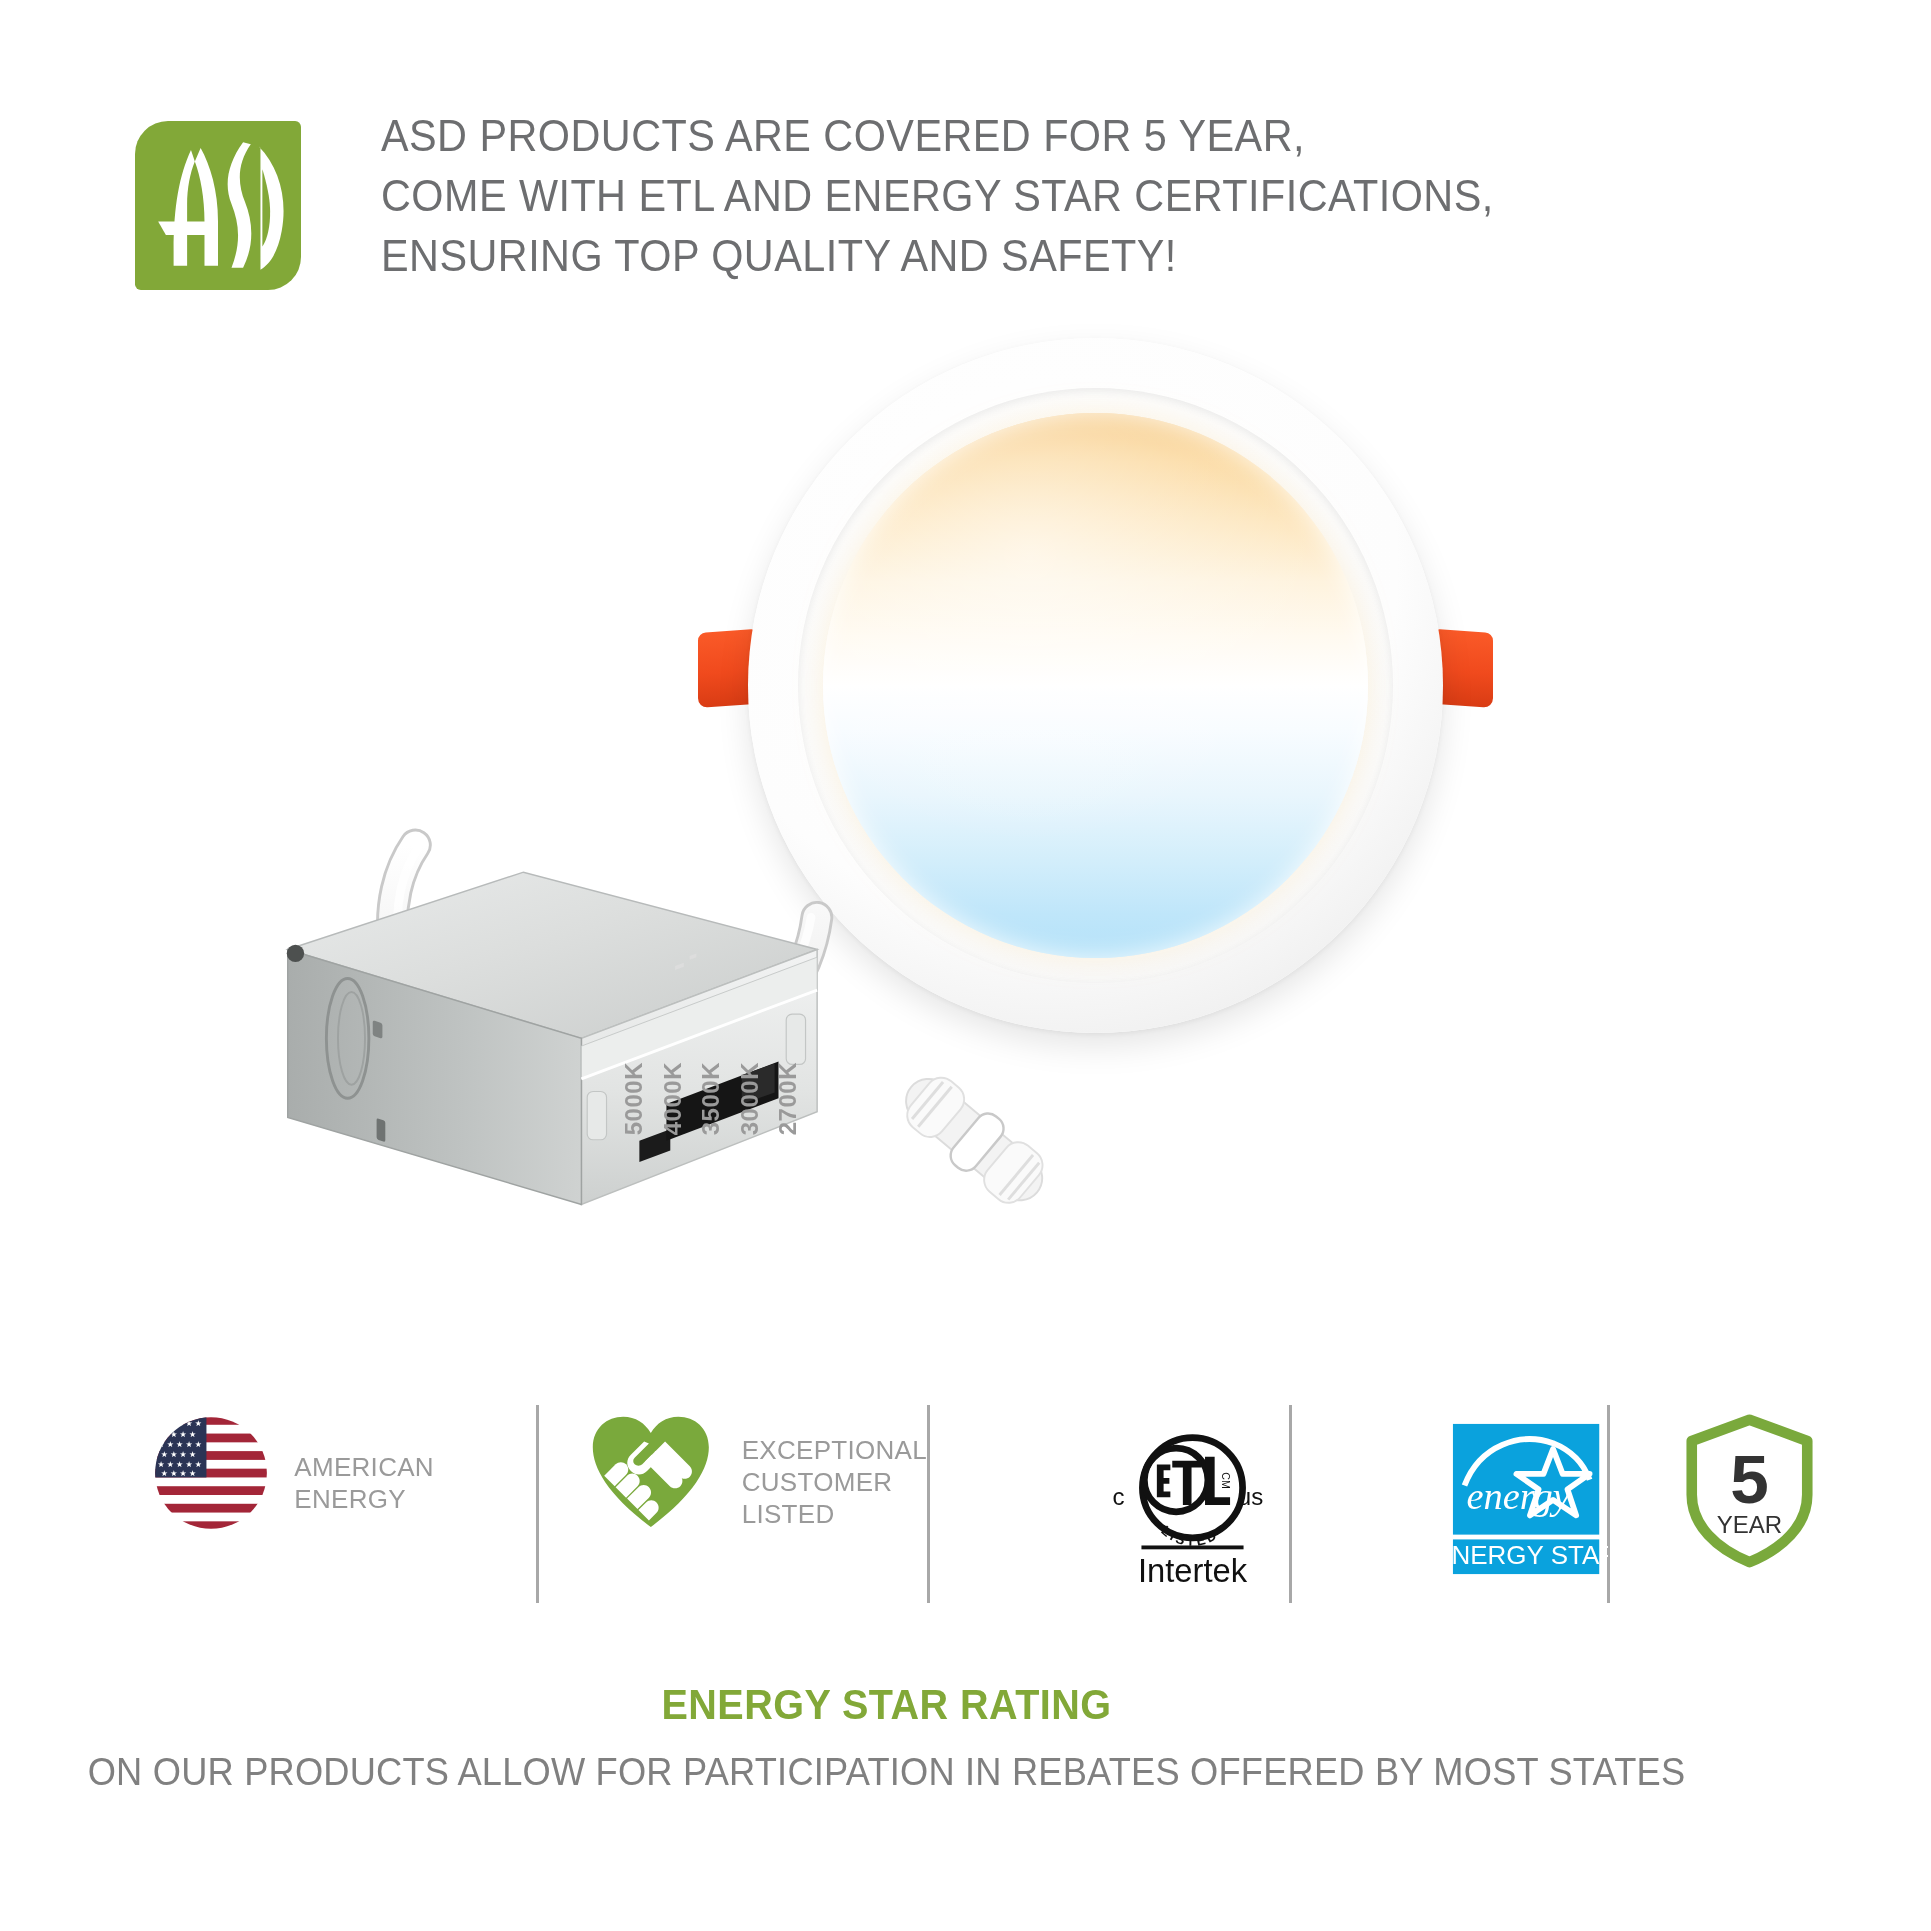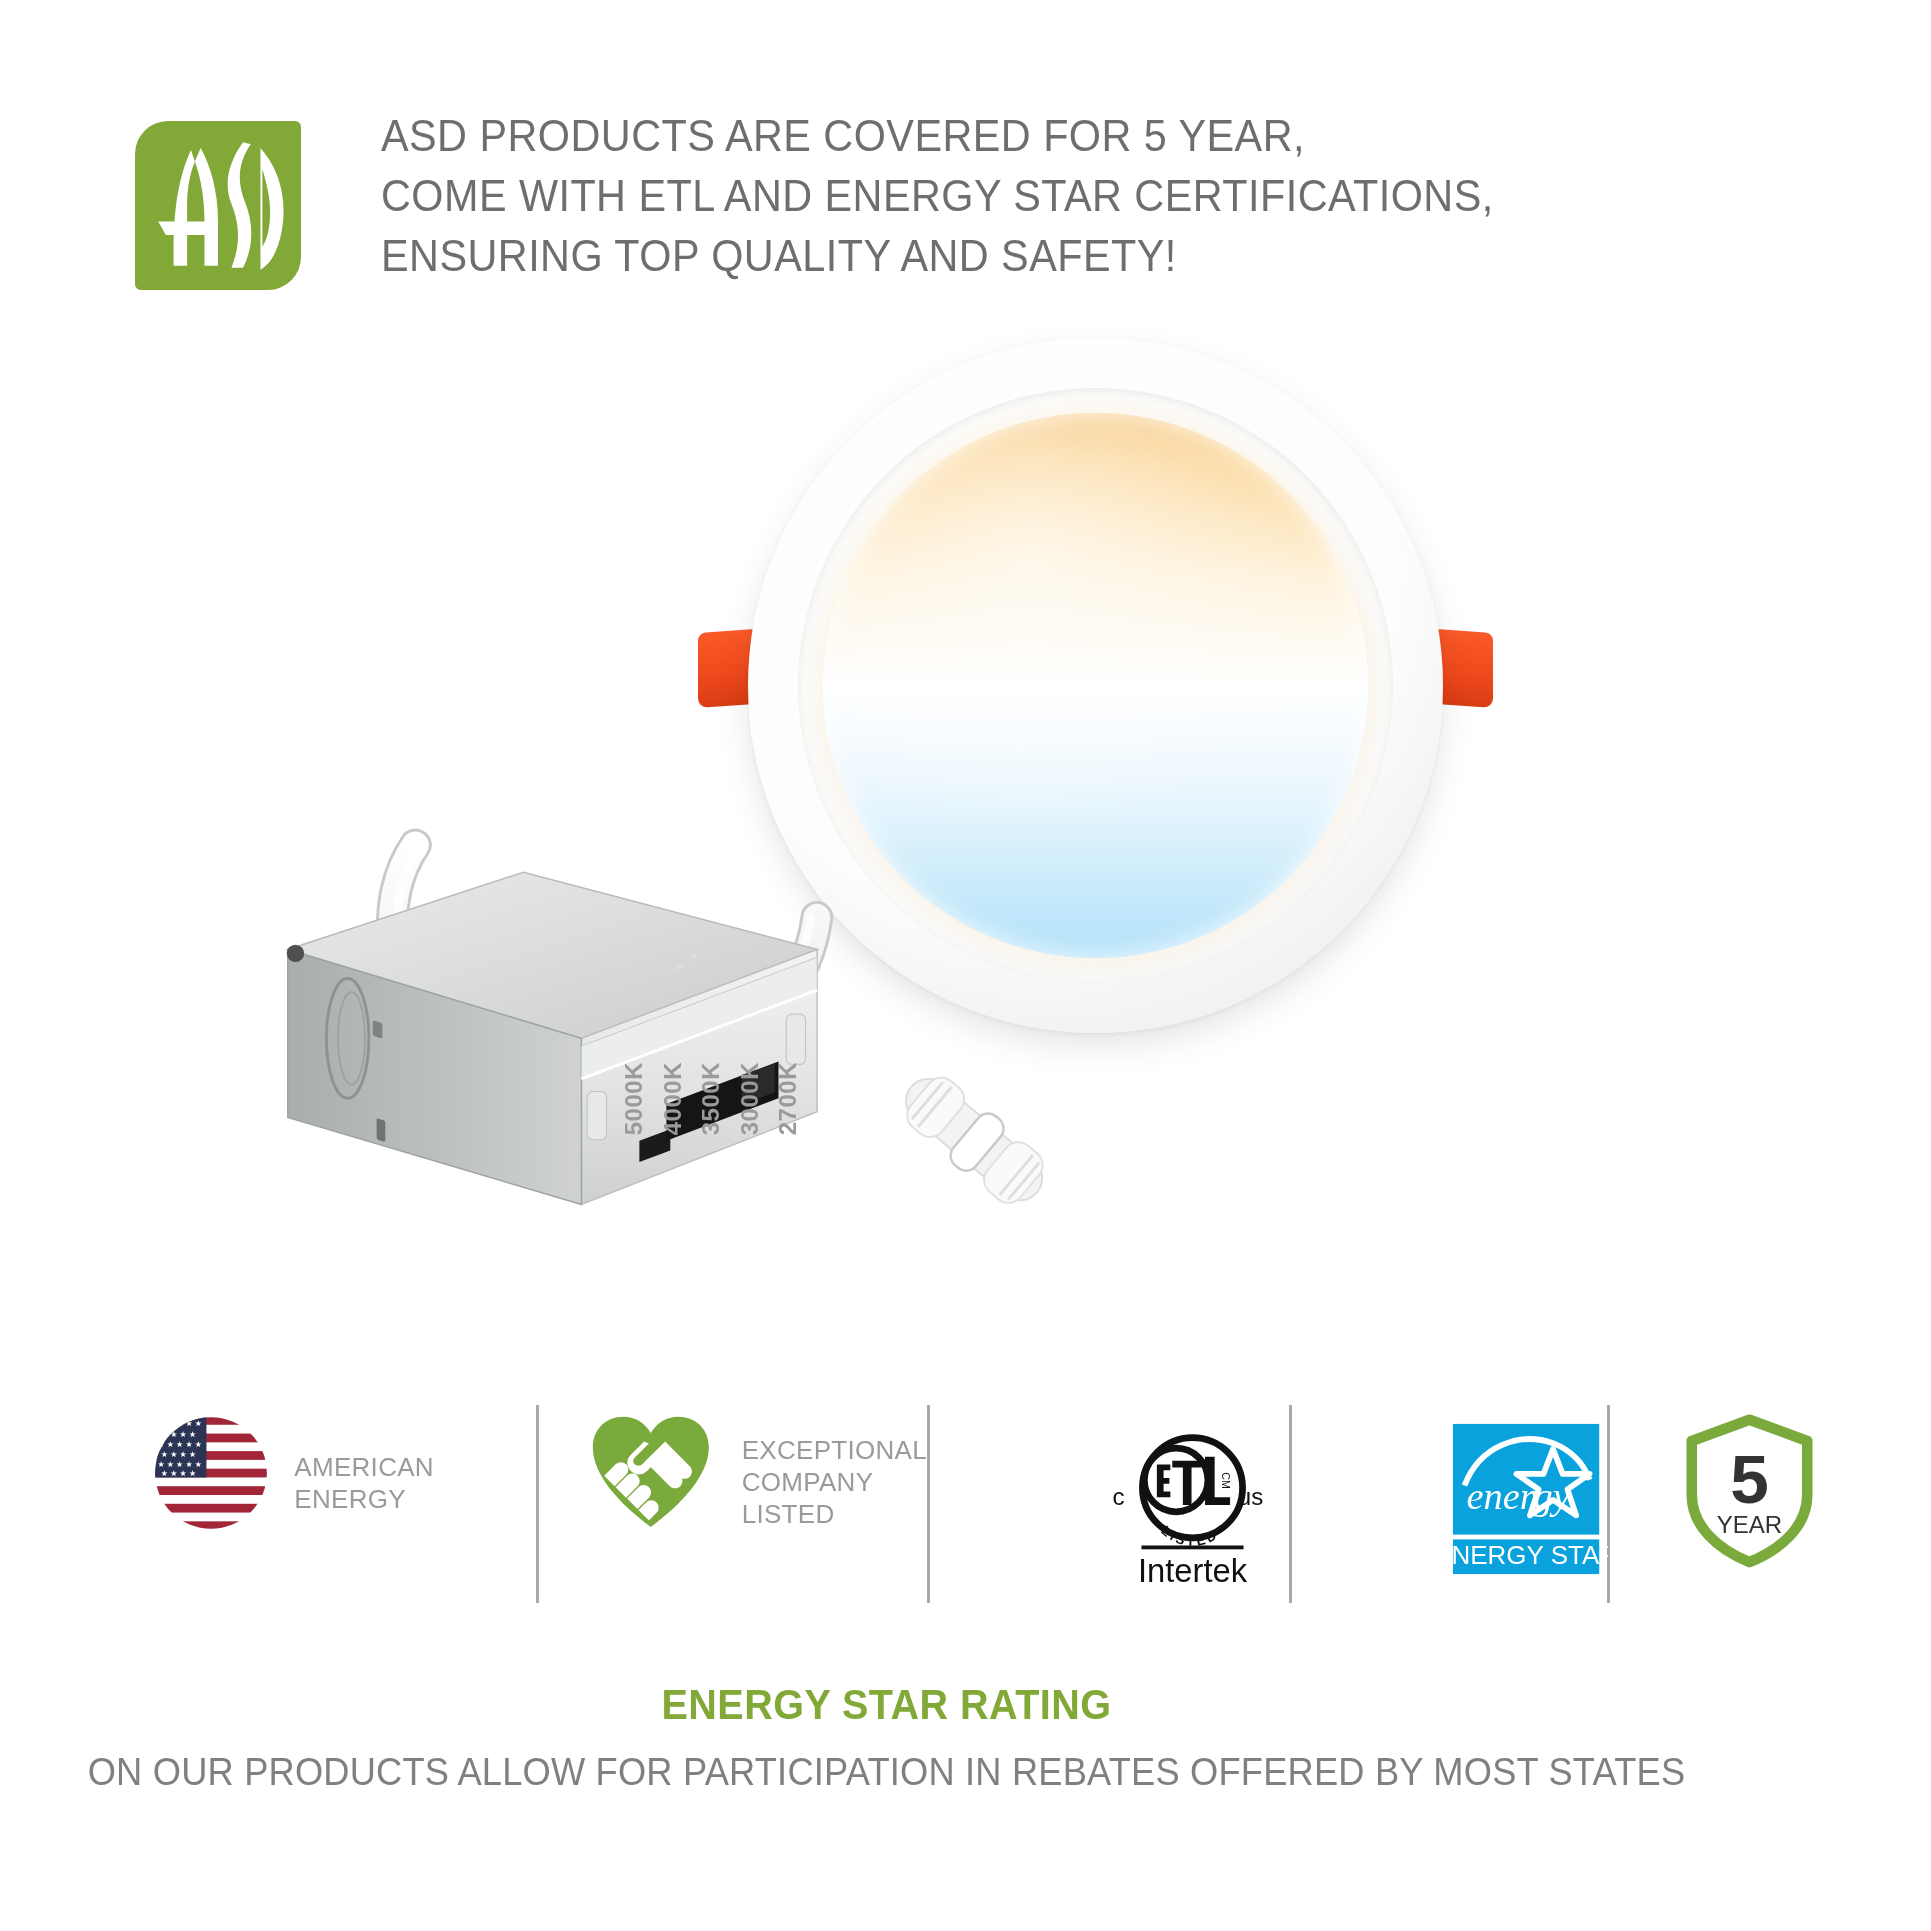--- a/index.html
+++ b/index.html
@@ -286,21 +286,21 @@
           <path d="M16 66 L28 54 C31 51 36 51 39 54 C42 57 42 62 39 65 L27 77 Z"></path>
           <path d="M28 78 L40 66 C43 63 48 63 51 66 C54 69 54 74 51 77 L39 89 Z"></path>
           <path d="M40 90 L52 78 C55 75 60 75 63 78 C66 81 66 86 63 89 L51 101 Z"></path>
           <path d="M52 102 L60 94 C63 91 68 91 71 94 C74 97 74 102 71 105 L63 113 Z"></path>
           <path d="M70 40 L96 66 C99 69 99 74 96 77 C93 80 88 80 85 77 L59 51 Z"></path>
           <path d="M80 30 L106 56 C109 59 109 64 106 67 C103 70 98 70 95 67 L69 41 Z"></path>
         </g>
       </svg>
       <div class="badge-label" style="margin:39px 0 4px 29px">
         <div>EXCEPTIONAL</div>
-        <div>COMPANY</div>
+        <div>CUSTOMER</div>
         <div>LISTED</div>
       </div>
     </div>
 
     <div class="badge-cell" style="left:966px;width:183px;justify-content:center;">
       <svg width="183" height="179" viewBox="0 0 190 185" style="margin-top:21px">
         <text x="12" y="92" font-size="25" fill="#111" font-family="'Liberation Sans',sans-serif">c</text>
         <text x="142" y="92" font-size="25" fill="#111" font-family="'Liberation Sans',sans-serif">us</text>
         <circle cx="95" cy="74" r="52" fill="none" stroke="#111" stroke-width="7"></circle>
         <circle cx="78" cy="66" r="33" fill="none" stroke="#111" stroke-width="7"></circle>

